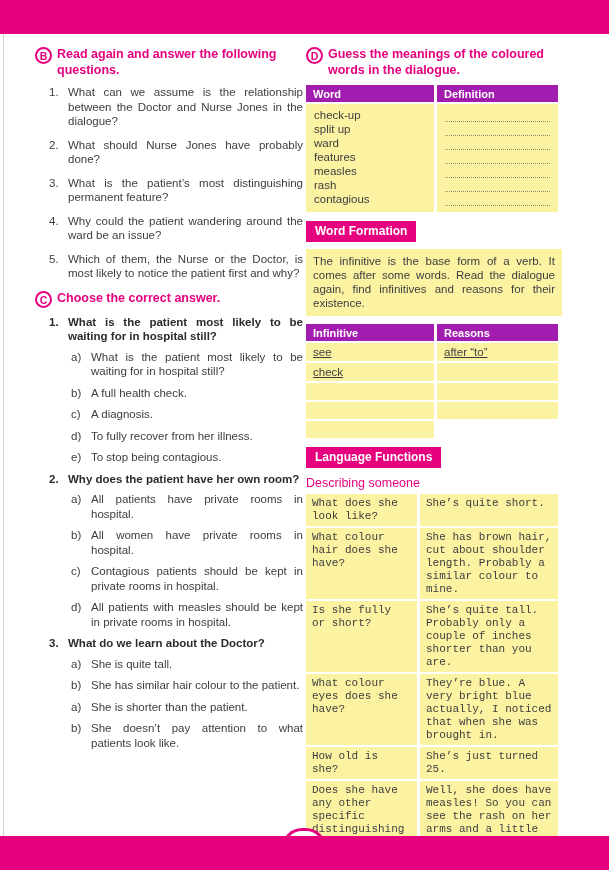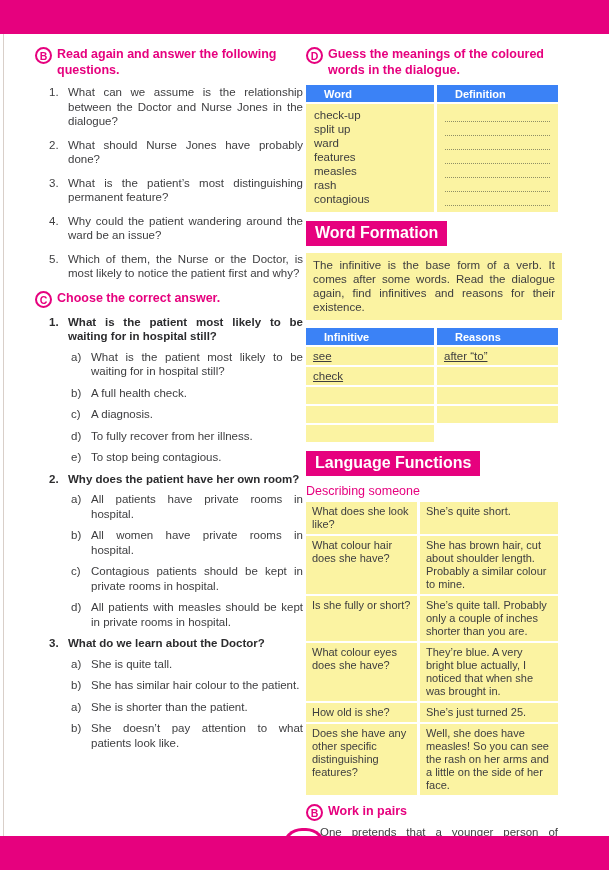--- a/index.html
+++ b/index.html
@@ -30,39 +30,39 @@
   .mcq { margin-left:14px; margin-bottom:6px; }
   .mcq-q { display:flex; margin-bottom:6px; }
   .mcq-num { flex:0 0 19px; font-weight:bold; font-size:11.5px; color:#2c2c2e; line-height:14.5px; }
   .mcq-text { flex:1; font-weight:bold; font-size:11.5px; color:#2c2c2e; line-height:14.5px; text-align:justify; }
   .opt { display:flex; margin:0 0 7px 22px; }
   .opt-letter { flex:0 0 20px; font-size:11.5px; color:#3d3d3f; line-height:14.5px; }
   .opt-text { flex:1; font-size:11.5px; color:#3d3d3f; line-height:14.5px; text-align:justify; }
 
   
   .tbl-head { display:grid; grid-template-columns:128px 121px; gap:0 3px; margin-bottom:2px; }
-  .tbl-head .hcell { background:#3b82f6; color:#fff; font-weight:bold; font-size:11px; padding:3px 18px 2px; }
+  .tbl-head .hcell { background:#a21caf; color:#fff; font-weight:bold; font-size:11px; padding:3px 7px 2px; }
 
   .word-body { display:grid; grid-template-columns:128px 121px; gap:0 3px; margin-bottom:9px; }
   .word-list, .def-list { background:#fbf3a2; padding:4px 8px 6px; }
   .word-list .w { font-size:11.5px; color:#3d3d3f; line-height:14px; }
   .def-list .dotline { height:14px; border-bottom:1px dotted #8f8f65; }
 
   .banner { display:inline-block; background:#e6017e; color:#fff; font-weight:bold;
-            font-size:16px; padding:3px 9px 4px; margin-bottom:7px; }
+            font-size:12px; padding:3px 9px 4px; margin-bottom:7px; }
 
   .note-box { background:#fbf3a2; padding:5px 7px 6px; font-size:11.5px; color:#3d3d3f;
               line-height:14px; text-align:justify; margin-bottom:8px; width:256px; }
 
   .inf-body { display:grid; grid-template-columns:128px 121px; gap:2px 3px; margin-bottom:9px; }
   .inf-body .cell { background:#fbf3a2; font-size:11.5px; color:#3d3d3f; padding:2px 7px; min-height:17px; line-height:14px;text-decoration:underline; }
 
   .sub-head { color:#e6017e; font-weight:normal; font-size:12.5px; margin:1px 0 4px; }
 
-  .qa-grid { display:grid; grid-template-columns:111px 138px; gap:2px 3px; margin-bottom:8px; }
+  .qa-grid { display:grid; grid-template-columns:111px 138px; gap:2px 3px; margin-bottom:8px;font-family:Liberation Mono, monospace; }
   .qa-grid .cell { background:#fbf3a2; font-size:11px; color:#3d3d3f; padding:3px 6px; line-height:13px; }
 
   .wp-para { margin-left:14px; font-size:11.5px; color:#3d3d3f; line-height:14.5px; text-align:justify; }
 
   
   .page-badge { position:absolute; left:282px; bottom:22px; width:44px; height:20px;
                 background:#fff; border:3px solid #e6017e; border-bottom:none;
                 border-radius:22px 22px 0 0; text-align:center; font-weight:bold;
                 font-size:11px; color:#1a1a1a; padding-top:4px; }
 </style>

